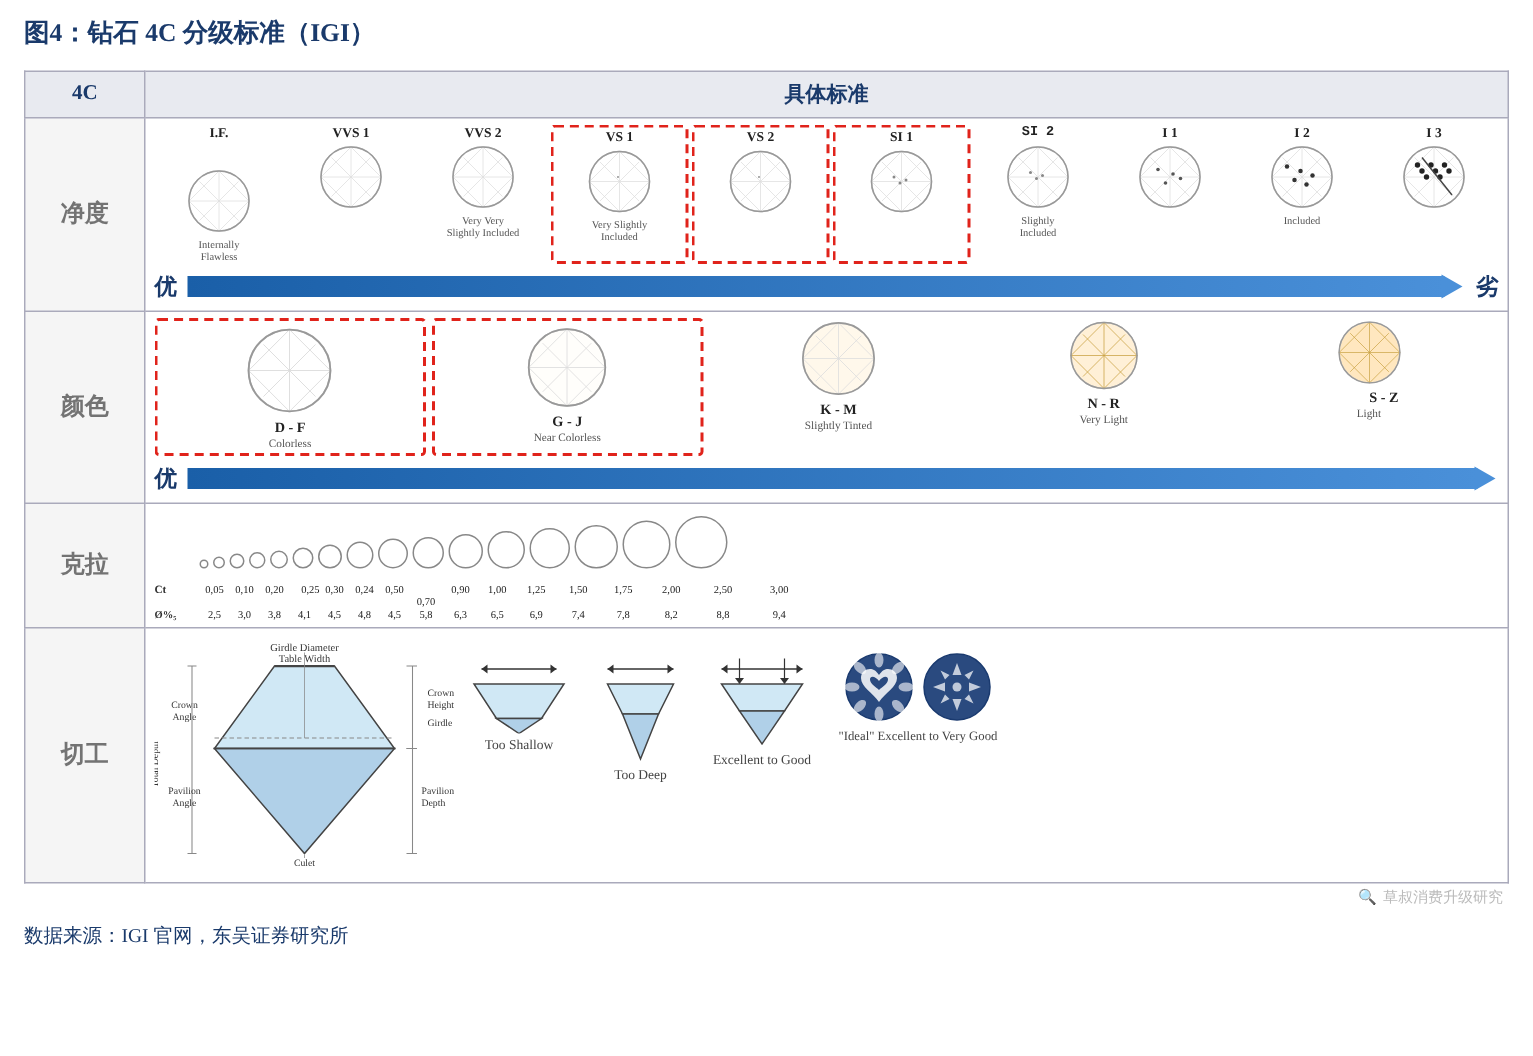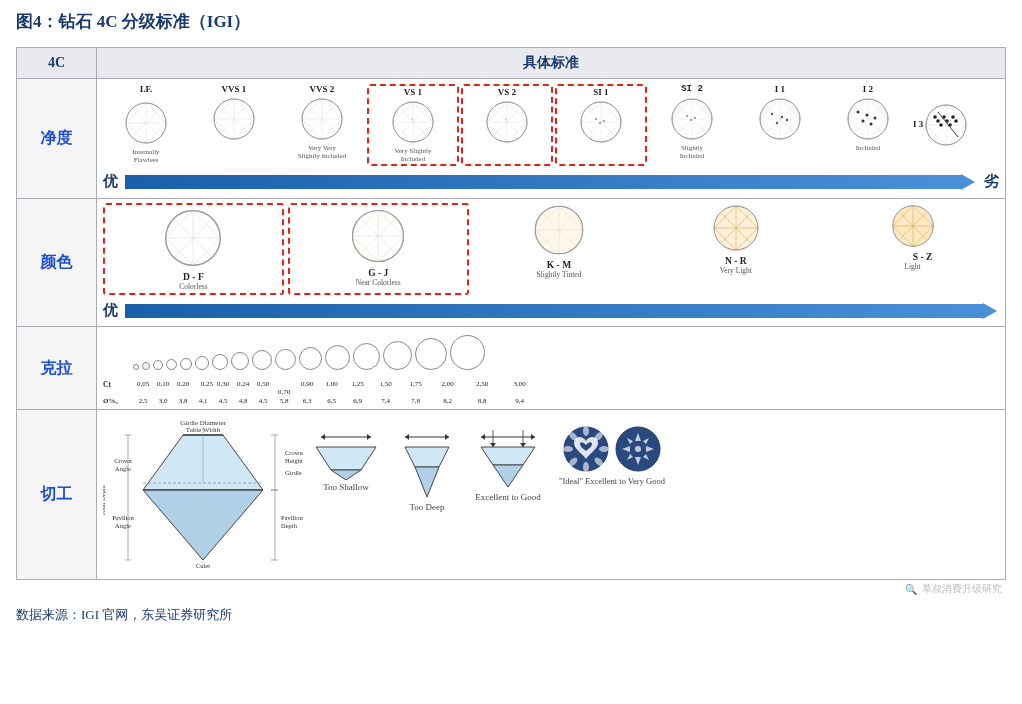--- a/index.html
+++ b/index.html
@@ -34,21 +34,21 @@
       text-align: center;
       font-size: 14px;
       font-weight: bold;
       color: #1a3a6b;
       padding: 6px 0;
     }
     .label-cell {
       text-align: center;
       font-size: 16px;
       font-weight: bold;
-      color: #1d4ed8;
+      color: #737373;
       background: #f5f5f5;
       width: 80px;
     }
     .content-cell {
       padding: 6px 4px;
       background: #fff;
     }
     
     .clarity-row { height: 120px; }
     .color-row { height: 120px; }
@@ -122,21 +122,21 @@
 
     <tr class="clarity-row">
       <td class="label-cell">净度</td>
       <td class="content-cell">
         <div style="display:flex; flex-direction:column; gap:4px;">
 
           <div style="display:flex; align-items:flex-end; gap:2px; padding-left:0;">
 
             <div style="display:flex; flex:1; gap:2px;" id="clarity-grades-container">
                 <div style="display: flex; flex-direction: column; align-items: center; flex: 1 1 0%; min-width: 0px;">
-                  <div style="font-size: 9px; font-weight: bold; text-align: center; color: rgb(34, 34, 34); margin-bottom: 6px;">I.F.</div>
+                  <div style="font-size: 9px; font-weight: bold; text-align: center; color: rgb(34, 34, 34); margin-bottom: 18px;">I.F.</div>
                   <svg width="46" height="46" viewBox="0 0 46 46">
                     <circle cx="23" cy="23" r="20" fill="white" stroke="#ccc" stroke-width="1"></circle>
                     <line x1="23" y1="3" x2="23" y2="43" stroke="#ddd" stroke-width="0.5"></line>
                     <line x1="3" y1="23" x2="43" y2="23" stroke="#ddd" stroke-width="0.5"></line>
                     <line x1="23" y1="3" x2="3" y2="23" stroke="#ddd" stroke-width="0.5"></line>
                     <line x1="23" y1="3" x2="43" y2="23" stroke="#ddd" stroke-width="0.5"></line>
                     <line x1="3" y1="23" x2="23" y2="43" stroke="#ddd" stroke-width="0.5"></line>
                     <line x1="43" y1="23" x2="23" y2="43" stroke="#ddd" stroke-width="0.5"></line>
                     <line x1="10" y1="10" x2="36" y2="36" stroke="#ddd" stroke-width="0.5"></line>
                     <line x1="36" y1="10" x2="10" y2="36" stroke="#ddd" stroke-width="0.5"></line>
@@ -286,21 +286,21 @@
                     <line x1="36" y1="10" x2="10" y2="36" stroke="#ddd" stroke-width="0.5"></line>
                     <circle cx="13" cy="16" r="1.5" fill="#333"></circle>
                     <circle cx="22" cy="19" r="1.5" fill="#333"></circle>
                     <circle cx="30" cy="22" r="1.5" fill="#333"></circle>
                     <circle cx="18" cy="25" r="1.5" fill="#333"></circle>
                     <circle cx="26" cy="28" r="1.5" fill="#333"></circle>
                     <circle cx="23" cy="23" r="20" fill="none" stroke="#999" stroke-width="1"></circle>
                   </svg>
                   <div style="font-size: 7px; text-align: center; color: rgb(85, 85, 85); line-height: 1.2; margin-top: 2px; white-space: pre-line;">Included</div>
                 </div>
-                <div style="display: flex; flex-direction: row; align-items: center; flex: 1 1 0%; min-width: 0px;">
+                <div style="display: flex; flex-direction: column; align-items: center; flex: 1 1 0%; min-width: 0px;">
                   <div style="font-size: 9px; font-weight: bold; text-align: center; color: rgb(34, 34, 34); margin-bottom: 2px;">I 3</div>
                   <svg width="46" height="46" viewBox="0 0 46 46">
                     <circle cx="23" cy="23" r="20" fill="white" stroke="#ccc" stroke-width="1"></circle>
                     <line x1="23" y1="3" x2="23" y2="43" stroke="#ddd" stroke-width="0.5"></line>
                     <line x1="3" y1="23" x2="43" y2="23" stroke="#ddd" stroke-width="0.5"></line>
                     <line x1="23" y1="3" x2="3" y2="23" stroke="#ddd" stroke-width="0.5"></line>
                     <line x1="23" y1="3" x2="43" y2="23" stroke="#ddd" stroke-width="0.5"></line>
                     <line x1="3" y1="23" x2="23" y2="43" stroke="#ddd" stroke-width="0.5"></line>
                     <line x1="43" y1="23" x2="23" y2="43" stroke="#ddd" stroke-width="0.5"></line>
                     <line x1="10" y1="10" x2="36" y2="36" stroke="#ddd" stroke-width="0.5"></line>

